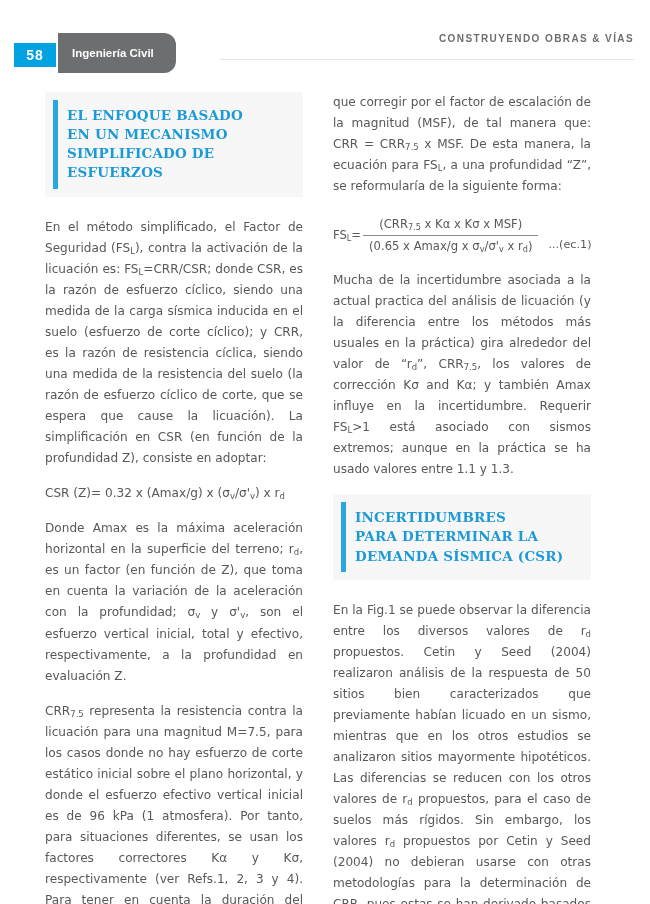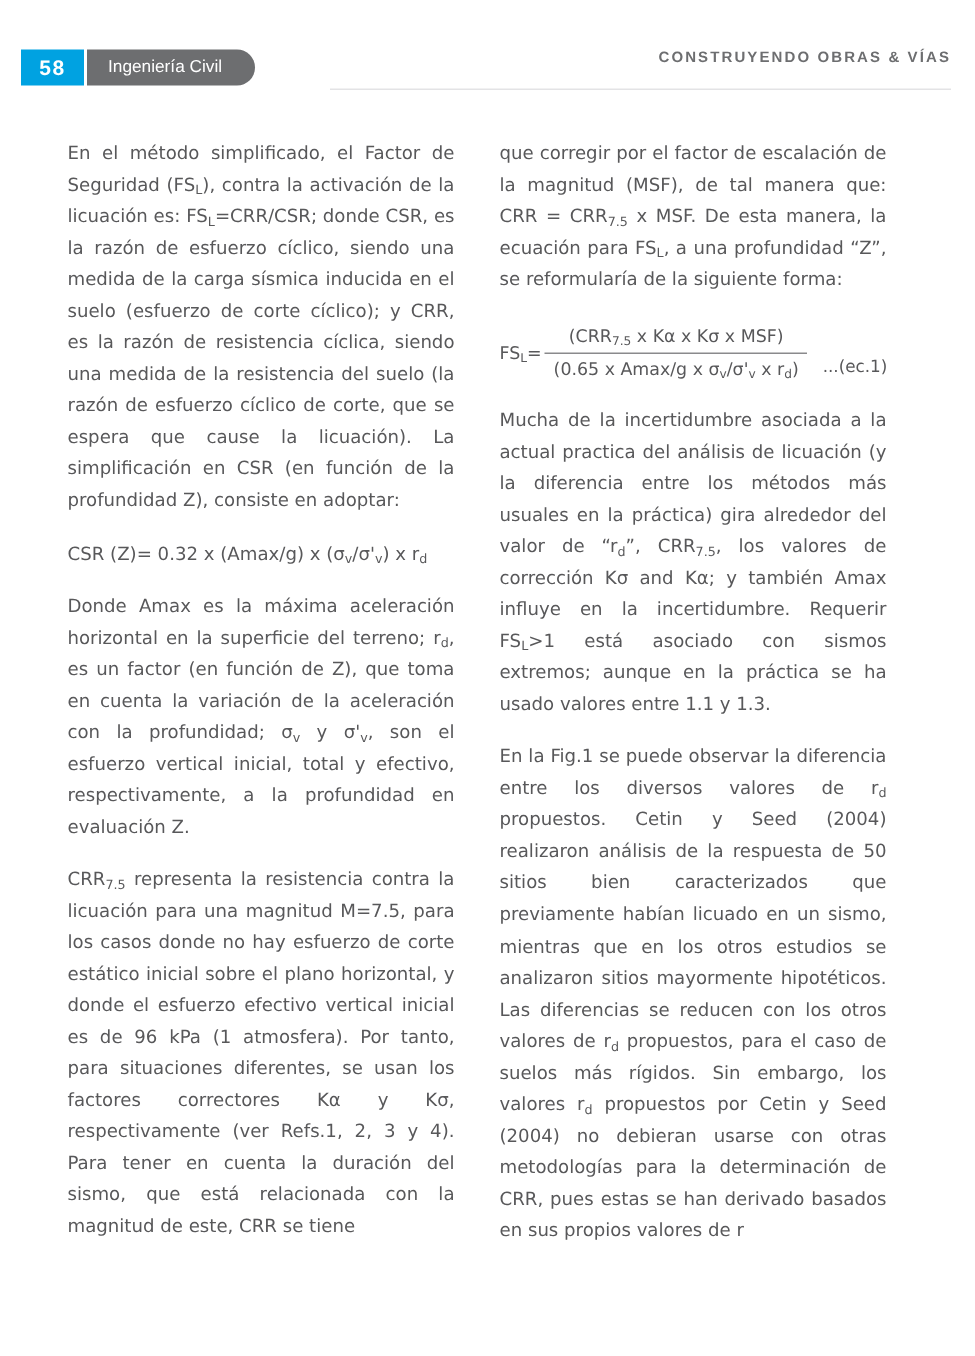--- a/index.html
+++ b/index.html
@@ -20,43 +20,43 @@
   .runhead {
     position: absolute;
     top: 33px;
     left: 0;
     width: 650px;
     height: 26px;
   }
   .page-badge {
     position: absolute;
     left: 14px;
-    top: 0;
+    top: 10px;
     width: 42px;
     height: 24px;
     background: #00a2e1;
     color: #ffffff;
     font-family: "Liberation Sans", sans-serif;
     font-weight: bold;
     font-size: 14px;
     letter-spacing: 1px;
     display: flex;
     align-items: center;
     justify-content: center;
   }
   .section-tab {
     position: absolute;
     left: 58px;
     top: 0;
-    height: 24px;
+    height: 40px;
     padding: 0 22px 0 14px;
     background: #6d6e70;
     color: #ffffff;
     font-family: "Liberation Sans", sans-serif;
-    font-weight: normal;
+    font-weight: bold;
     font-size: 11.5px;
     border-top-right-radius: 12px;
     border-bottom-right-radius: 12px;
     display: flex;
     align-items: center;
     white-space: nowrap;
   }
   .runhead-right {
     position: absolute;
     right: 16px;
@@ -170,20 +170,26 @@
 
 <div class="runhead">
   <div class="page-badge">58</div>
   <div class="section-tab">Ingeniería Civil</div>
   <div class="runhead-right">CONSTRUYENDO OBRAS &amp; VÍAS</div>
   <div class="runhead-rule"></div>
 </div>
 
 <div class="col col-left">
 
+  <div class="head-block">
+    <div class="head-title">EL ENFOQUE BASADO
+EN UN MECANISMO
+SIMPLIFICADO DE
+ESFUERZOS</div>
+  </div>
 
   <p class="body"><span>En el método simplificado, el Factor de Seguridad (FS</span><sub>L</sub><span>), contra la activación de la licuación es: FS</span><sub>L</sub><span>=CRR/CSR; donde CSR, es la razón de esfuerzo cíclico, siendo una medida de la carga sísmica inducida en el suelo (esfuerzo de corte cíclico); y CRR, es la razón de resistencia cíclica, siendo una medida de la resistencia del suelo (la razón de esfuerzo cíclico de corte, que se espera que cause la licuación). La simplificación en CSR (en función de la profundidad Z), consiste en adoptar:</span></p>
 
   <p class="eq"><span>CSR (Z)= 0.32 x (Amax/g) x (σ</span><sub>v</sub><span>/σ'</span><sub>v</sub><span>) x r</span><sub>d</sub></p>
 
   <p class="body"><span>Donde Amax es la máxima aceleración horizontal en la superficie del terreno; r</span><sub>d</sub><span>, es un factor (en función de Z), que toma en cuenta la variación de la aceleración con la profundidad; σ</span><sub>v</sub><span> y σ'</span><sub>v</sub><span>, son el esfuerzo vertical inicial, total y efectivo, respectivamente, a la profundidad en evaluación Z.</span></p>
 
   <p class="body"><span>CRR</span><sub>7.5</sub><span> representa la resistencia contra la licuación para una magnitud M=7.5, para los casos donde no hay esfuerzo de corte estático inicial sobre el plano horizontal, y donde el esfuerzo efectivo vertical inicial es de 96 kPa (1 atmosfera). Por tanto, para situaciones diferentes, se usan los factores correctores Kα y Kσ, respectivamente (ver Refs.1, 2, 3 y 4). Para tener en cuenta la duración del sismo, que está relacionada con la magnitud de este, CRR se tiene</span></p>
 
 </div>
@@ -197,16 +203,21 @@
     <span class="eq-frac">
       <span class="eq-num"><span>(CRR</span><sub>7.5</sub><span> x Kα x Kσ x MSF)</span></span>
       <span class="eq-bar"></span>
       <span class="eq-den"><span>(0.65 x Amax/g x σ</span><sub>v</sub><span>/σ'</span><sub>v</sub><span> x r</span><sub>d</sub><span>)</span></span>
     </span>
     <span class="eq-ref">...(ec.1)</span>
   </div>
 
   <p class="body"><span>Mucha de la incertidumbre asociada a la actual practica del análisis de licuación (y la diferencia entre los métodos más usuales en la práctica) gira alrededor del valor de “r</span><sub>d</sub><span>”, CRR</span><sub>7.5</sub><span>, los valores de corrección Kσ and Kα; y también Amax influye en la incertidumbre. Requerir FS</span><sub>L</sub><span>&gt;1 está asociado con sismos extremos; aunque en la práctica se ha usado valores entre 1.1 y 1.3.</span></p>
 
+  <div class="head-block">
+    <div class="head-title">INCERTIDUMBRES
+PARA DETERMINAR LA
+DEMANDA SÍSMICA (CSR)</div>
+  </div>
 
   <p class="body"><span>En la Fig.1 se puede observar la diferencia entre los diversos valores de r</span><sub>d</sub><span> propuestos. Cetin y Seed (2004) realizaron análisis de la respuesta de 50 sitios bien caracterizados que previamente habían licuado en un sismo, mientras que en los otros estudios se analizaron sitios mayormente hipotéticos. Las diferencias se reducen con los otros valores de r</span><sub>d</sub><span> propuestos, para el caso de suelos más rígidos. Sin embargo, los valores r</span><sub>d</sub><span> propuestos por Cetin y Seed (2004) no debieran usarse con otras metodologías para la determinación de CRR, pues estas se han derivado basados en sus propios valores de r</span></p>
 
 </div>
 
 </body></html>

